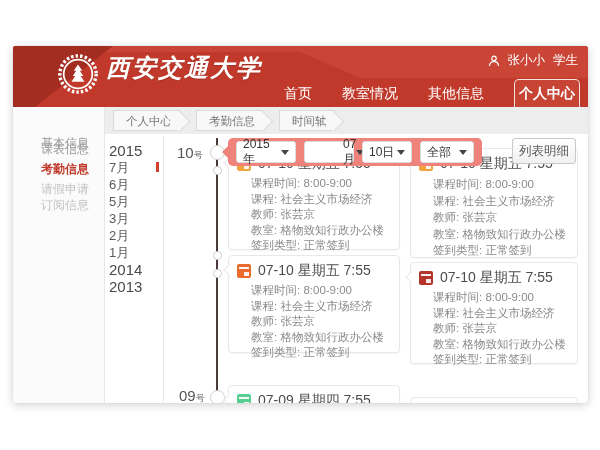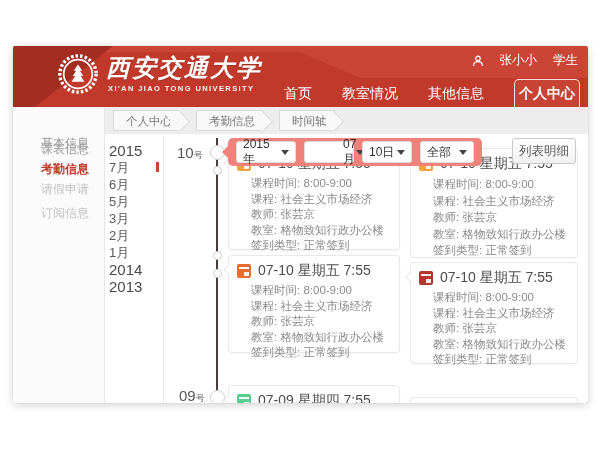--- a/index.html
+++ b/index.html
@@ -18,21 +18,21 @@
        clip-path:polygon(0 0,100px 0,22px 61px,0 61px); }
   .seal { position:absolute; left:44px; top:7px; width:42px; height:42px; z-index:3; }
   .logo-zh { position:absolute; left:93px; top:6px; z-index:3; color:#fff;
        font-family:"DejaVu Serif","Liberation Serif",serif; font-style:italic; font-weight:bold;
        font-size:24px; letter-spacing:2px; text-shadow:0 1px 1px rgba(0,0,0,.15); }
   .logo-en { position:absolute; left:95px; top:38px; z-index:3; color:rgba(255,255,255,.95);
        font-size:7.5px; letter-spacing:1.4px; font-weight:bold; }
   .app-title { position:absolute; left:253px; top:15px; z-index:3; color:#fff;
        font-size:20px; font-weight:bold; letter-spacing:3px; }
   .user { position:absolute; right:10px; top:6px; z-index:4; color:#fff; font-size:12.5px;
-       display:flex; align-items:center; gap:16px; cursor:pointer; }
+       display:flex; align-items:center; gap:8px; cursor:pointer; }
   .nav { position:absolute; right:0; bottom:0; height:28px; z-index:4; display:flex; align-items:center; }
   .nav .lnk { color:#fff; font-size:14px; font-weight:normal; margin-right:30px; line-height:28px; cursor:pointer; }
   .nav .tab { width:66px; height:28px; line-height:27px; text-align:center; color:#fff;
        font-size:14px; font-weight:bold; background:#c74434; border:1px solid rgba(255,255,255,.85);
        border-bottom:none; border-radius:5px 5px 0 0; margin-right:8px; cursor:pointer; }
 
   
   .crumbbar { position:absolute; left:92px; top:61px; width:483px; height:27px; background:#ededed; }
   .crumbs { position:absolute; left:8px; top:3px; display:flex; }
   .crumb { position:relative; height:21px; line-height:20px; background:#f8f8f8;
@@ -108,21 +108,20 @@
 
     <div class="hdr">
       <div class="band-light"></div>
       <div class="band-dark"></div>
       <svg class="seal" viewBox="0 0 44 44">
         <circle cx="22" cy="22" r="19" fill="none" stroke="#fff" stroke-width="3.6" stroke-dasharray="2.6 2.2"></circle>
         <circle cx="22" cy="22" r="15" fill="none" stroke="#fff" stroke-width="1.8"></circle>
         <path d="M22 12 l4.5 6.5 h-2.6 l3.6 5.5 h-2.6 l3.8 6 h-13.4 l3.8 -6 h-2.6 l3.6 -5.5 h-2.6 z" fill="#fff"></path>
       </svg>
       <div class="logo-zh">西安交通大学</div>
-      <div class="logo-en">XI'AN JIAO TONG UNIVERSITY</div>
       <div class="user">
         <svg width="12" height="12" viewBox="0 0 12 12">
           <circle cx="6" cy="3.4" r="2.2" fill="none" stroke="#fff" stroke-width="1.2"></circle>
           <path d="M1.5 11 c0 -3 2 -4.4 4.5 -4.4 s4.5 1.4 4.5 4.4" fill="none" stroke="#fff" stroke-width="1.2"></path>
         </svg>
         <span>张小小</span>
         <span>学生</span>
       </div>
       <div class="nav">
         <div class="lnk">首页</div>
@@ -138,21 +137,21 @@
         <div class="crumb">考勤信息</div>
         <div class="crumb">时间轴</div>
       </div>
     </div>
 
     <div class="sidebar">
       <div class="side-item" style="top:28px;">基本信息</div>
       <div class="side-item" style="top:34px;">课表信息</div>
       <div class="side-item active" style="top:54px;">考勤信息</div>
       <div class="side-item dim" style="top:74px;">请假申请</div>
-      <div class="side-item dim" style="top:98px;">订阅信息</div>
+      <div class="side-item dim" style="top:90px;">订阅信息</div>
     </div>
 
     <div class="rail">
       <div class="yr">2015</div>
       <div class="mo">7月</div>
       <div class="mo">6月</div>
       <div class="mo">5月</div>
       <div class="mo">3月</div>
       <div class="mo">2月</div>
       <div class="mo">1月</div>

